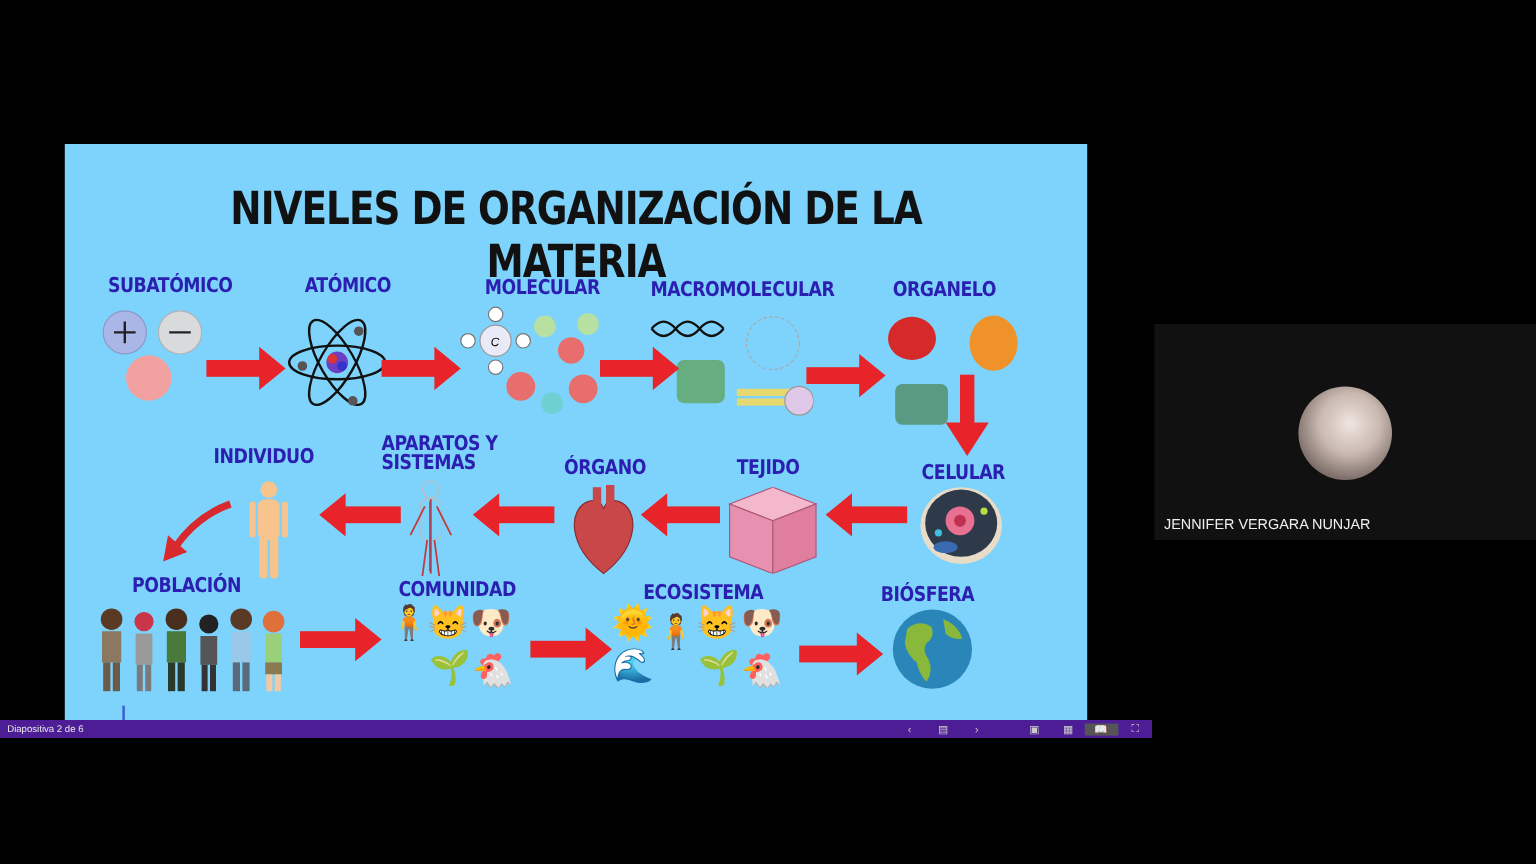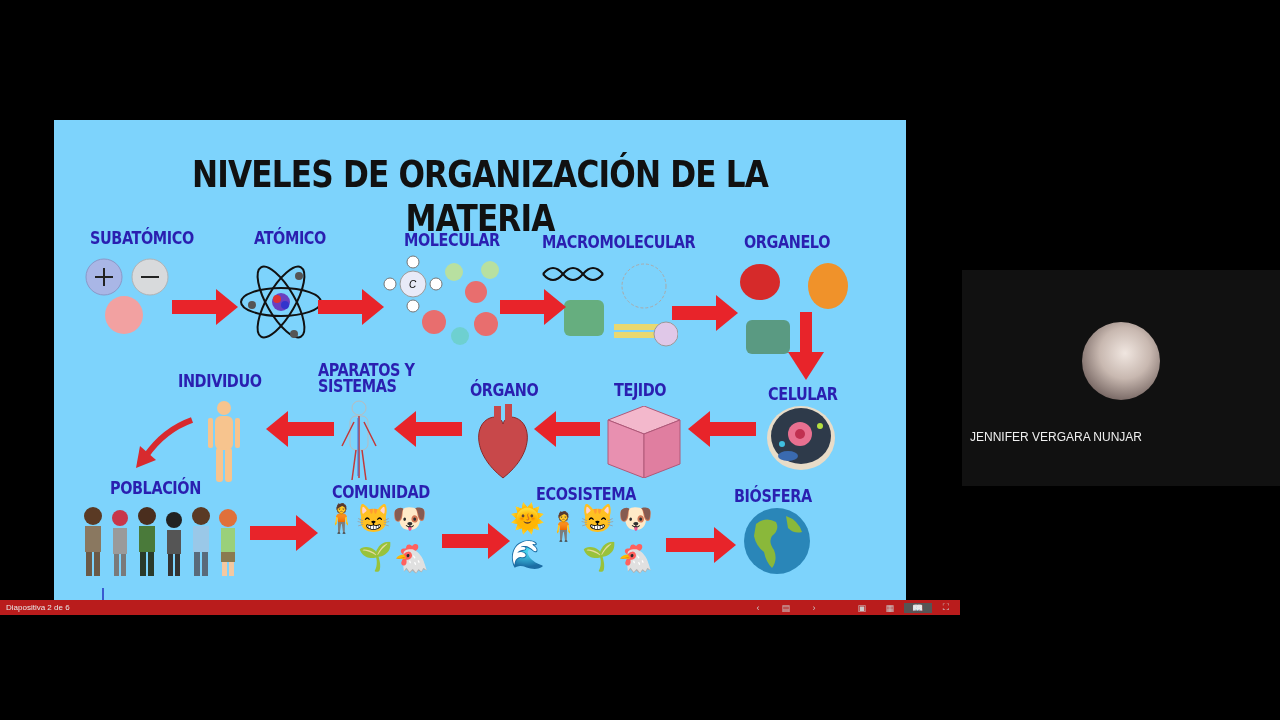--- a/index.html
+++ b/index.html
@@ -4,36 +4,36 @@
 <style>
   html,body{margin:0;padding:0;}
   body{width:1280px;height:720px;background:#000;position:relative;overflow:hidden;font-family:"Liberation Sans",sans-serif;}
   .share{position:absolute;left:0;top:0;width:960px;height:720px;background:#000;}
   .titlebar{position:absolute;left:0;top:104px;width:960px;height:16px;background:#444;color:#e8e8e8;font-size:8px;display:flex;align-items:center;}
   .titlebar .ppt{width:10px;height:10px;border-radius:50%;background:#c43e1c;color:#fff;font-size:6px;display:flex;align-items:center;justify-content:center;margin:0 6px 0 7px;font-weight:bold;}
   .titlebar .wctl{position:absolute;right:0;top:0;height:16px;display:flex;}
   .titlebar .wctl span{width:32px;text-align:center;font-size:9px;line-height:16px;color:#ddd;}
   .stage{position:absolute;left:0;top:120px;width:960px;height:480px;background:#000;}
   .slide{position:absolute;left:54px;top:0;width:852px;height:480px;background:#7dd3fc;}
-  .statusbar{position:absolute;left:0;top:600px;width:960px;height:15px;background:#b91c1c;color:#e8e8e8;font-size:8px;display:flex;align-items:center;}
+  .statusbar{position:absolute;left:0;top:600px;width:960px;height:15px;background:#4c1d95;color:#e8e8e8;font-size:8px;display:flex;align-items:center;}
   .statusbar .slideno{margin-left:6px;}
   .statusbar .ctl{position:absolute;right:0;top:0;height:15px;display:flex;align-items:center;}
   .statusbar .ctl span{display:inline-block;width:28px;text-align:center;color:#ccc;font-size:9px;}
   .statusbar .ctl span.active{background:#555;}
   .heading{position:absolute;left:0;width:852px;top:32px;text-align:center;font-family:"DejaVu Sans",sans-serif;font-weight:bold;font-size:38px;letter-spacing:-1px;color:#111;transform:scaleX(0.82);transform-origin:center;}
   .lbl{position:absolute;font-family:"DejaVu Sans",sans-serif;font-weight:bold;color:#2a1fb0;font-size:17px;letter-spacing:-0.5px;transform:scaleX(0.85);transform-origin:left;white-space:nowrap;line-height:16px;}
   .arrow{position:absolute;height:14px;}
   .arrow .shaft{position:absolute;top:0;height:14px;background:#e8242a;}
   .arrow.r .shaft{left:0;right:18px;}
   .arrow.r .head{position:absolute;right:0;top:-11px;width:0;height:0;border-left:22px solid #e8242a;border-top:18px solid transparent;border-bottom:18px solid transparent;}
   .arrow.l .shaft{right:0;left:18px;}
   .arrow.l .head{position:absolute;left:0;top:-11px;width:0;height:0;border-right:22px solid #e8242a;border-top:18px solid transparent;border-bottom:18px solid transparent;}
   .icon{position:absolute;}
   .emoji{position:absolute;font-size:28px;line-height:30px;}
-  .video{position:absolute;left:962px;top:270px;width:318px;height:216px;background:#111;}
+  .video{position:absolute;left:962px;top:270px;width:318px;height:180px;background:#111;}
   .video .avatar{position:absolute;left:120px;top:52px;width:78px;height:78px;border-radius:50%;background:radial-gradient(circle at 55% 40%,#f0e6e0 0%,#c8b8b0 40%,#7a6a66 75%,#3a3030 100%);overflow:hidden;}
   .video .name{position:absolute;left:8px;top:160px;color:#f0f0f0;font-size:12px;}
 </style>
 </head>
 <body>
 
 <div class="share">
 
   <div class="stage">
     <div class="slide">

